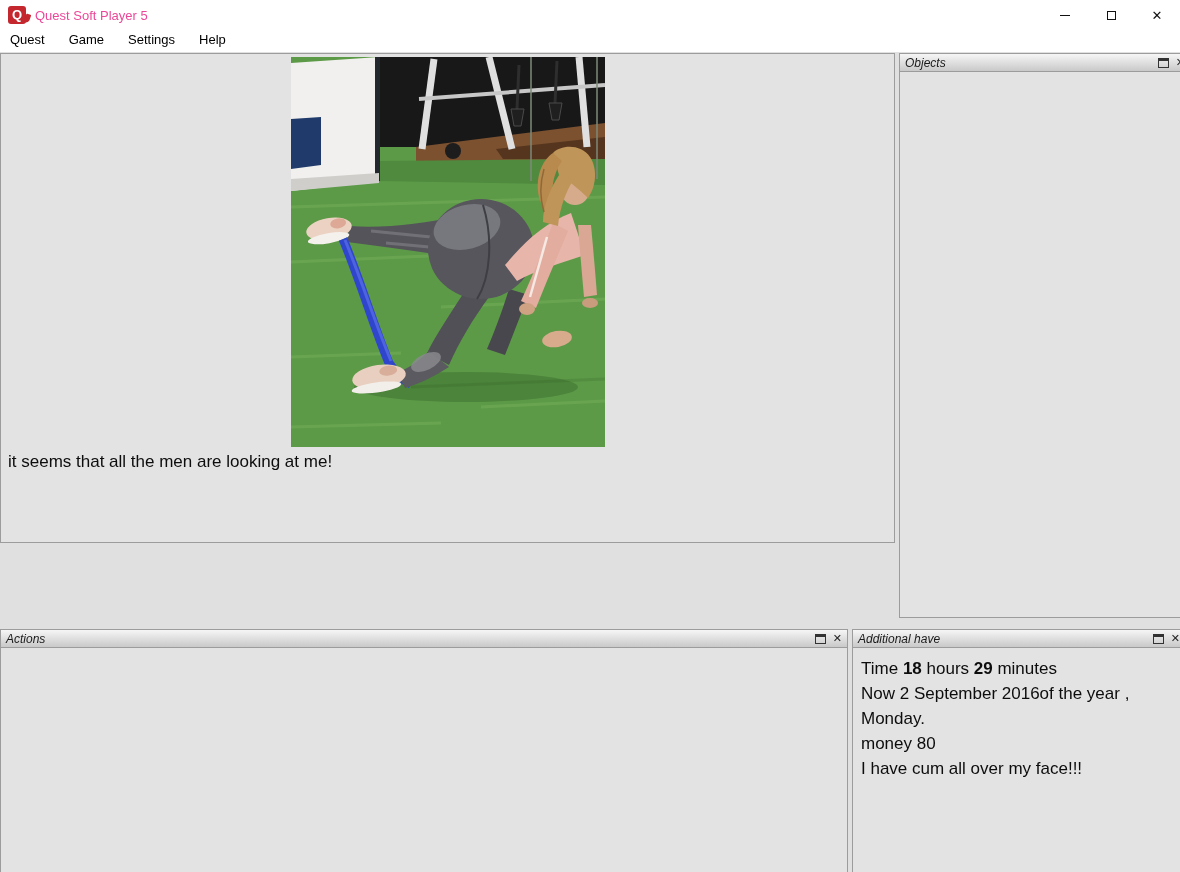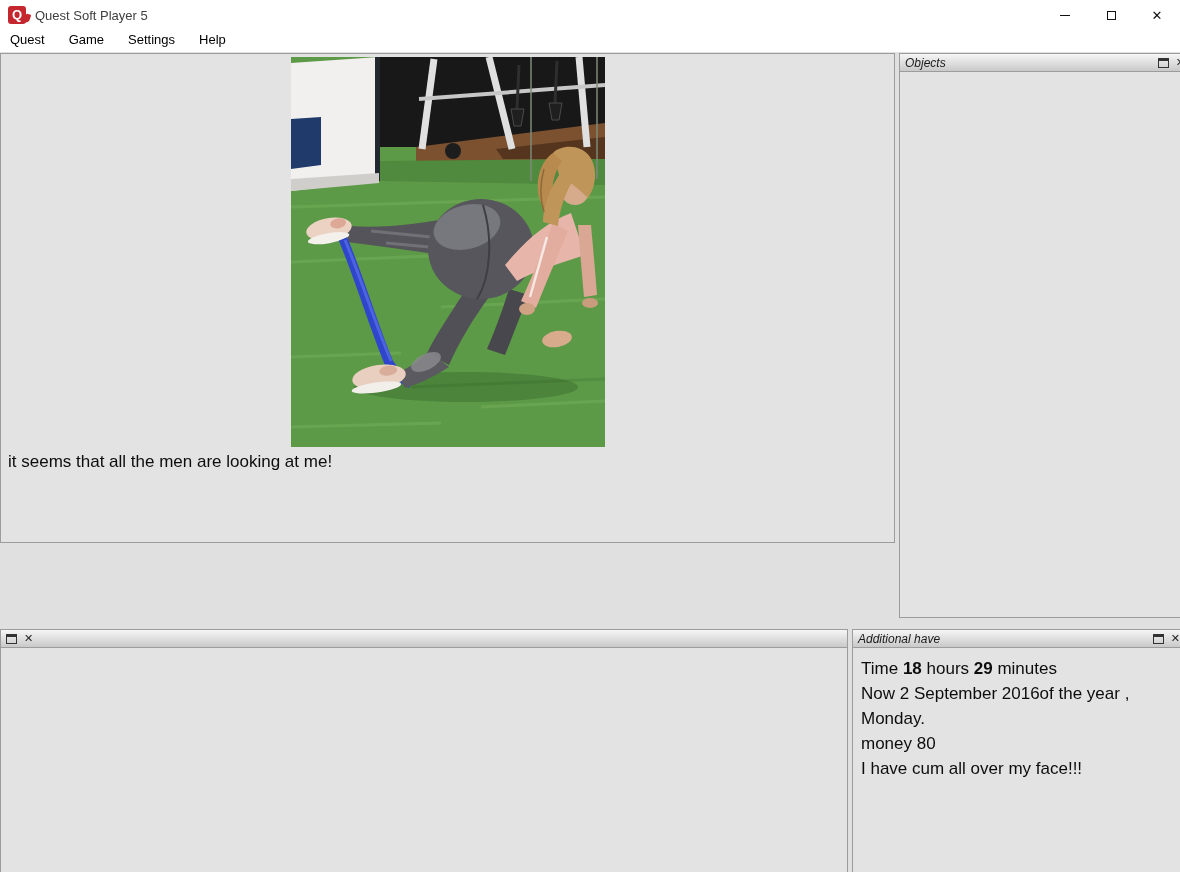--- a/index.html
+++ b/index.html
@@ -5,21 +5,21 @@
   html,body{margin:0;padding:0;background:#fff;}
   *{box-sizing:border-box;font-family:"Liberation Sans","DejaVu Sans",sans-serif;}
   #stage{position:relative;width:1180px;height:872px;overflow:hidden;background:#e0e0e0;}
 
   
   .titlebar{position:absolute;left:0;top:0;width:1180px;height:30px;background:#ffffff;display:flex;align-items:center;}
   .app-icon{position:relative;width:18px;height:18px;margin-left:8px;background:#c4272e;border-radius:3px;color:#fff;
             font-weight:bold;font-size:13px;line-height:18px;text-align:center;}
   .app-icon::after{content:"";position:absolute;right:-4px;bottom:1px;width:5px;height:9px;background:#c4272e;
             border-radius:1px 1px 5px 1px;transform:rotate(18deg);}
-  .win-title{margin-left:9px;font-size:13px;color:#404040;}
+  .win-title{margin-left:9px;font-size:13px;color:#ec4899;}
   .win-controls{margin-left:auto;display:flex;height:30px;}
   .win-btn{width:46px;height:30px;display:flex;align-items:center;justify-content:center;cursor:default;}
   .g-min{width:10px;height:1px;background:#111;}
   .g-max{width:9px;height:9px;border:1px solid #111;}
   .g-close{font-size:13px;color:#111;line-height:1;}
 
   
   .menubar{position:absolute;left:0;top:30px;width:1180px;height:22px;background:#fff;display:flex;align-items:flex-start;padding-left:8px;}
   .menu-item{font-size:13px;color:#000;padding:2px 10px 3px 2px;margin-right:12px;}
 
@@ -183,20 +183,21 @@
     <div class="panel-header">
       <span class="panel-title">Objects</span>
       <span class="float-ico"></span>
       <span class="close-ico">✕</span>
     </div>
     <div></div>
   </div>
 
   <div class="panel" id="actions-panel">
     <div class="panel-header">
+      <span class="panel-title">Actions</span>
       <span class="float-ico"></span>
       <span class="close-ico">✕</span>
     </div>
   </div>
 
   <div class="panel" id="desc-panel">
     <div class="panel-header">
       <span class="panel-title">Additional have</span>
       <span class="float-ico"></span>
       <span class="close-ico">✕</span>

